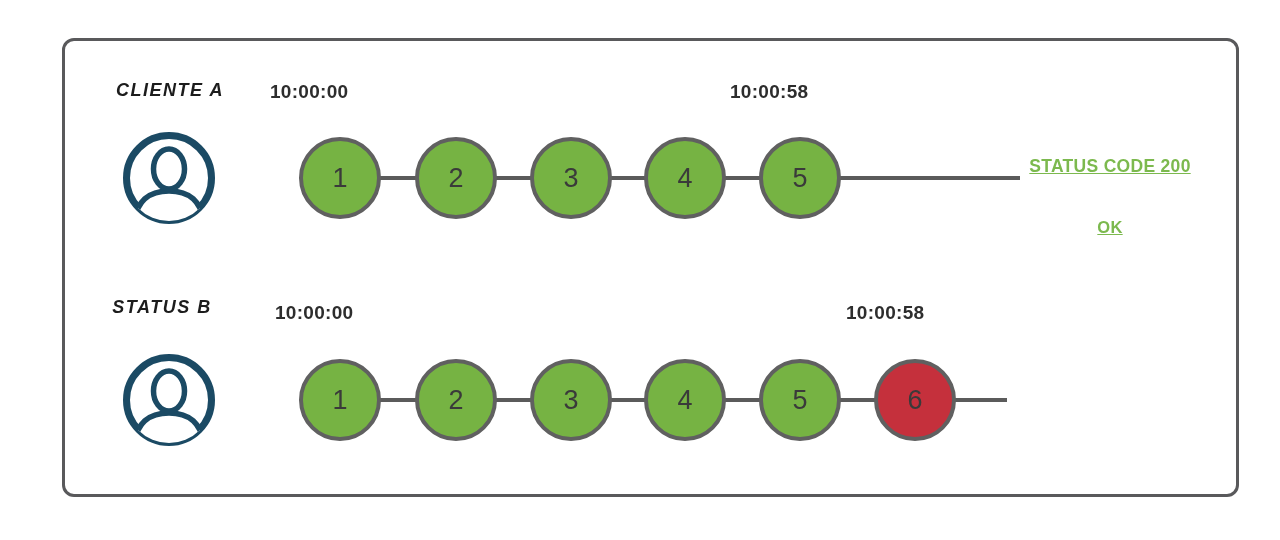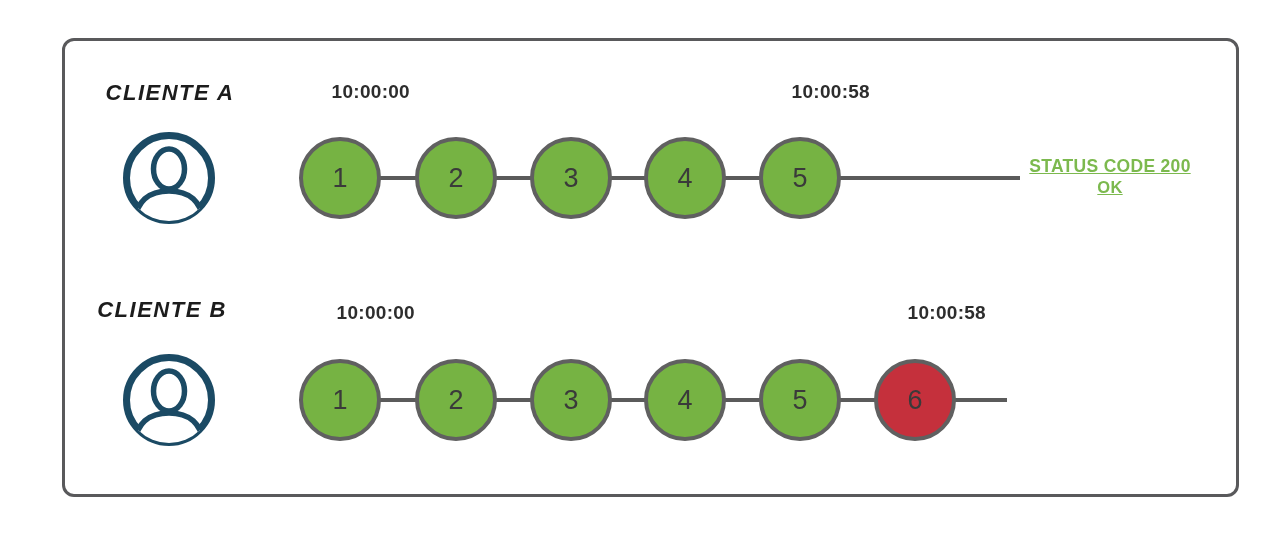--- a/index.html
+++ b/index.html
@@ -22,39 +22,39 @@
     width: 1171px;
     height: 453px;
     border: 3px solid var(--frame-border, #59595b);
     border-radius: 12px;
     background: #ffffff;
   }
   .client-label {
     position: absolute;
     width: 220px;
     text-align: center;
-    font-size: 22px;
+    font-size: 18px;
     font-weight: 700;
     font-style: italic;
     letter-spacing: 1.5px;
     color: #1c1c1c;
     z-index: 3;
   }
   .avatar {
     position: absolute;
     width: 96px;
     height: 96px;
     color: var(--avatar, #1b4a64);
     z-index: 3;
   }
   .avatar svg { display: block; width: 96px; height: 96px; }
   .timestamp {
     position: absolute;
     width: 140px;
-    text-align: right;
+    text-align: left;
     font-size: 19px;
     font-weight: 700;
     color: #2d2d2d;
     letter-spacing: 0.3px;
     z-index: 3;
   }
   .track {
     position: absolute;
     height: 3.5px;
     background: var(--connector, #5b5b5b);
@@ -79,21 +79,21 @@
     line-height: 1;
   }
   .status {
     position: absolute;
     text-align: center;
     font-weight: 700;
     letter-spacing: 0.3px;
     z-index: 3;
   }
   .status .line1 { font-size: 17.5px; line-height: 21px; }
-  .status .line2 { font-size: 16.5px; line-height: 20px; }
+  .status .line2 { font-size: 16.5px; line-height: 20px; margin-top: 40px; }
   .status.ok-text { color: var(--status-ok-text, #7cb94e); text-decoration: underline; }
   .status.error-text { color: var(--status-error-text, #cb2938); }
 </style>
 </head>
 <body>
 
 <div class="canvas">
   <div class="frame"></div>
 
   <div class="client-label" style="left:60px; top:80px">CLIENTE A</div>
@@ -132,21 +132,21 @@
     </div>
   <div class="req ok" style="left:759px; top:137px">
     <span>5</span>
     </div>
 
   <div class="status ok-text" style="left:1015px; top:156px; width:190px">
     <div class="line1">STATUS CODE 200</div>
     <div class="line2">OK</div>
   </div>
 
-  <div class="client-label" style="left:52px; top:297px">CLIENTE B</div>
+  <div class="client-label" style="left:52px; top:297px">STATUS B</div>
 
   <div class="avatar" style="left:121px; top:352px">
     <svg viewBox="0 0 96 96">
       <defs>
           <clipPath id="clipB">
             <circle cx="48" cy="48" r="43"></circle>
           </clipPath>
         </defs>
       <circle cx="48" cy="48" r="42.5" fill="#ffffff" stroke="currentColor" stroke-width="7"></circle>
       <g clip-path="url(#clipB)">

